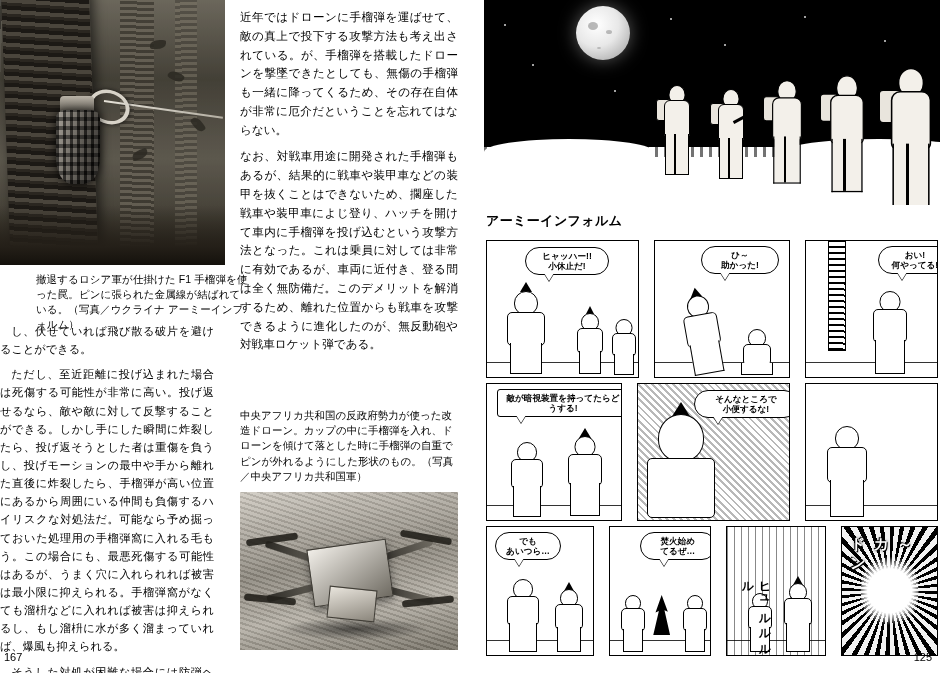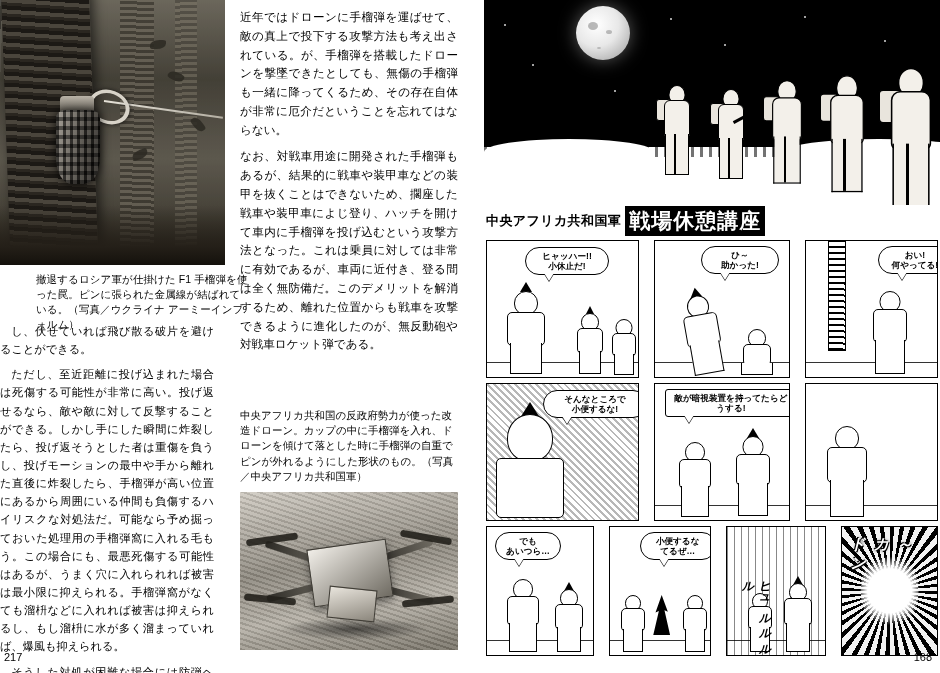--- a/index.html
+++ b/index.html
@@ -479,21 +479,20 @@
     background: radial-gradient(circle, #fff 0 45%, rgba(255,255,255,0) 70%);
     border-radius: 50%;
   }
   .sfx {
     position: absolute;
     font-weight: 900;
     font-size: 17px;
     letter-spacing: 2px;
     color: #000;
     z-index: 6;
-    font-style: italic;
   }
   .sfx-white {
     color: #fff;
     text-shadow: 0 0 3px #000, 1px 1px 0 #000, -1px -1px 0 #000;
   }
   .tree-trunk {
     position: absolute;
     background: repeating-linear-gradient(2deg,#000 0 2px,#fff 2px 6px);
     border: 1.4px solid #000;
   }
@@ -552,21 +551,21 @@
       <div class="pd-arm" style="left:26px;top:96px;width:62px;transform:rotate(-14deg)"></div>
       <div class="pd-arm" style="left:132px;top:98px;width:62px;transform:rotate(14deg)"></div>
       <div class="pd-prop" style="left:6px;top:44px;transform:rotate(-8deg)"></div>
       <div class="pd-prop" style="left:160px;top:42px;transform:rotate(10deg)"></div>
       <div class="pd-prop" style="left:4px;top:104px;transform:rotate(6deg)"></div>
       <div class="pd-prop" style="left:162px;top:106px;transform:rotate(-6deg)"></div>
       <div class="pd-body"></div>
       <div class="pd-pack"></div>
     </div>
 
-    <div class="folio folio-left">217</div>
+    <div class="folio folio-left">167</div>
   </div>
 
   <div class="right-page">
 
     <div class="manga-top">
       <div class="moon"></div>
       <div class="star" style="left:20px;top:24px"></div>
       <div class="star" style="left:48px;top:64px"></div>
       <div class="star" style="left:186px;top:18px"></div>
       <div class="star" style="left:240px;top:44px"></div>
@@ -611,22 +610,21 @@
       <div class="silhouette" style="left:412px;bottom:4px;transform:scale(1.55);transform-origin:bottom center">
         <div class="sil-mohawk"></div>
         <div class="sil-head"></div>
         <div class="sil-pack"></div>
         <div class="sil-body"></div>
         <div class="sil-legs"></div>
       </div>
     </div>
 
     <div class="title-band">
-      <span class="title-small">中央アフリカ共和国軍</span>
-      <span class="title-big">戦場休憩講座</span>
+      <span class="title-small">アーミーインフォルム</span>
     </div>
 
     <div class="manga-grid">
 
       <div class="m-row">
         <div class="panel" style="width:160px;height:136px">
           <div class="ground-line"></div>
           <div class="bubble" style="left:38px;top:6px;width:72px">ヒャッハー!!
 小休止だ!</div>
           <div class="char" style="left:16px;width:46px;height:84px">
@@ -672,44 +670,44 @@
           <div class="tree-trunk" style="left:22px;top:0;width:16px;height:108px"></div>
           <div class="char" style="left:62px;width:44px;height:84px">
             <div class="c-head" style="top:0;width:19px;height:19px"></div>
             <div class="c-torso" style="top:18px;width:32px;height:32px"></div>
             <div class="c-legs" style="top:49px;width:28px;height:33px"></div>
           </div>
         </div>
       </div>
 
       <div class="m-row">
+        <div class="panel" style="width:142px;height:136px">
+          <div class="ground-line"></div>
+          <div class="bubble sq" style="left:10px;top:5px;width:120px">敵が暗視装置を持ってたらどうする!</div>
+          <div class="char" style="left:20px;width:40px;height:76px">
+            <div class="c-head" style="top:0;width:18px;height:18px"></div>
+            <div class="c-torso" style="top:17px;width:30px;height:28px"></div>
+            <div class="c-legs" style="top:44px;width:26px;height:30px"></div>
+          </div>
+          <div class="char" style="left:76px;width:44px;height:82px">
+            <div class="c-mohawk" style="top:-8px"></div>
+            <div class="c-head" style="top:0;width:19px;height:19px"></div>
+            <div class="c-torso" style="top:18px;width:32px;height:30px"></div>
+            <div class="c-legs" style="top:47px;width:28px;height:32px"></div>
+          </div>
+        </div>
+
         <div class="panel" style="width:160px;height:136px">
           <div class="hatch-dark" style="opacity:.28"></div>
           <div class="bubble" style="left:56px;top:6px;width:92px">そんなところで
 小便するな!</div>
           <div class="char" style="left:6px;width:74px;height:104px">
             <div class="c-mohawk" style="top:-12px;border-left-width:10px;border-right-width:10px;border-bottom-width:16px"></div>
             <div class="c-head" style="top:0;width:44px;height:46px"></div>
             <div class="c-torso" style="top:44px;width:66px;height:58px"></div>
-          </div>
-        </div>
-
-        <div class="panel" style="width:142px;height:136px">
-          <div class="ground-line"></div>
-          <div class="bubble sq" style="left:10px;top:5px;width:120px">敵が暗視装置を持ってたらどうする!</div>
-          <div class="char" style="left:20px;width:40px;height:76px">
-            <div class="c-head" style="top:0;width:18px;height:18px"></div>
-            <div class="c-torso" style="top:17px;width:30px;height:28px"></div>
-            <div class="c-legs" style="top:44px;width:26px;height:30px"></div>
-          </div>
-          <div class="char" style="left:76px;width:44px;height:82px">
-            <div class="c-mohawk" style="top:-8px"></div>
-            <div class="c-head" style="top:0;width:19px;height:19px"></div>
-            <div class="c-torso" style="top:18px;width:32px;height:30px"></div>
-            <div class="c-legs" style="top:47px;width:28px;height:32px"></div>
           </div>
         </div>
 
         <div class="panel" style="width:139px;height:136px">
           <div class="ground-line"></div>
           <div class="char" style="left:14px;width:54px;height:92px">
             <div class="c-head" style="top:0;width:22px;height:22px"></div>
             <div class="c-torso" style="top:21px;width:38px;height:34px"></div>
             <div class="c-legs" style="top:54px;width:32px;height:36px"></div>
           </div>
@@ -729,21 +727,21 @@
           <div class="char" style="left:64px;width:36px;height:64px">
             <div class="c-mohawk" style="top:-7px;border-left-width:5px;border-right-width:5px;border-bottom-width:9px"></div>
             <div class="c-head" style="top:0;width:16px;height:16px"></div>
             <div class="c-torso" style="top:15px;width:26px;height:24px"></div>
             <div class="c-legs" style="top:38px;width:22px;height:24px"></div>
           </div>
         </div>
 
         <div class="panel" style="width:110px;height:128px">
           <div class="ground-line"></div>
-          <div class="bubble" style="left:30px;top:5px;width:64px">小便するな
+          <div class="bubble" style="left:30px;top:5px;width:64px">焚火始め
 てるぜ…</div>
           <div class="fire" style="left:38px;bottom:20px;width:28px;height:40px"></div>
           <div class="char" style="left:8px;width:30px;height:58px">
             <div class="c-head" style="top:0;width:14px;height:14px"></div>
             <div class="c-torso" style="top:13px;width:22px;height:22px"></div>
             <div class="c-legs" style="top:34px;width:18px;height:22px"></div>
           </div>
           <div class="char" style="left:70px;width:30px;height:58px">
             <div class="c-head" style="top:0;width:14px;height:14px"></div>
             <div class="c-torso" style="top:13px;width:22px;height:22px"></div>
@@ -769,15 +767,15 @@
         </div>
 
         <div class="panel blackpanel" style="width:104px;height:128px">
           <div class="boom"></div>
           <div class="boom-core"></div>
           <div class="sfx sfx-white" style="left:8px;top:8px;font-size:15px;">ド カ ～ ン</div>
         </div>
       </div>
     </div>
 
-    <div class="folio folio-right">168</div>
+    <div class="folio folio-right">125</div>
   </div>
 </div>
 
 </body></html>

